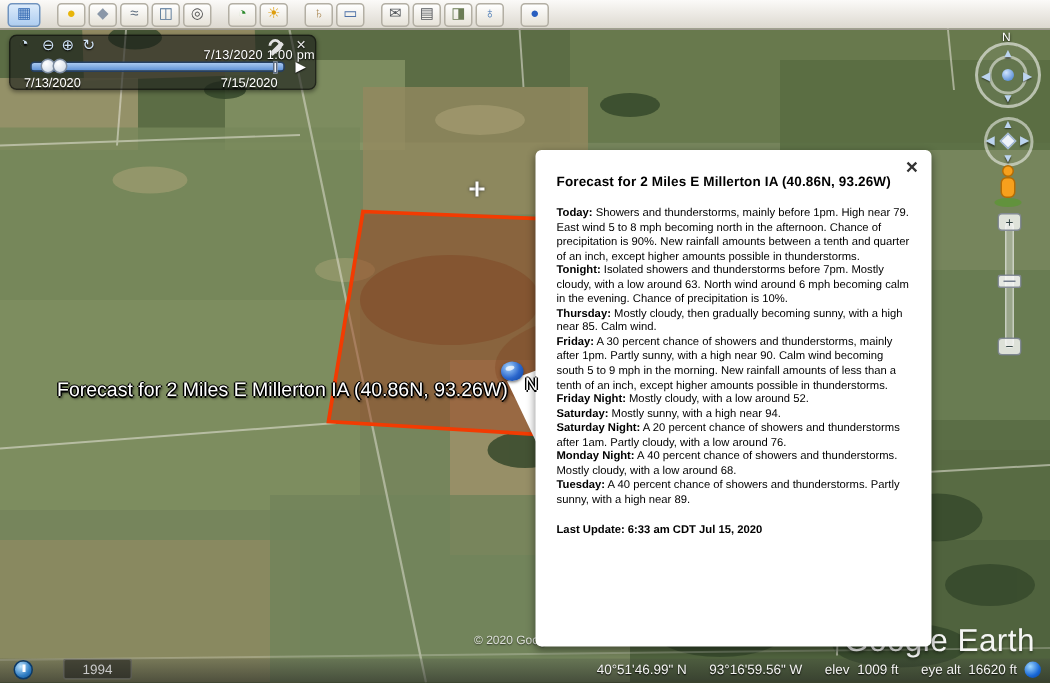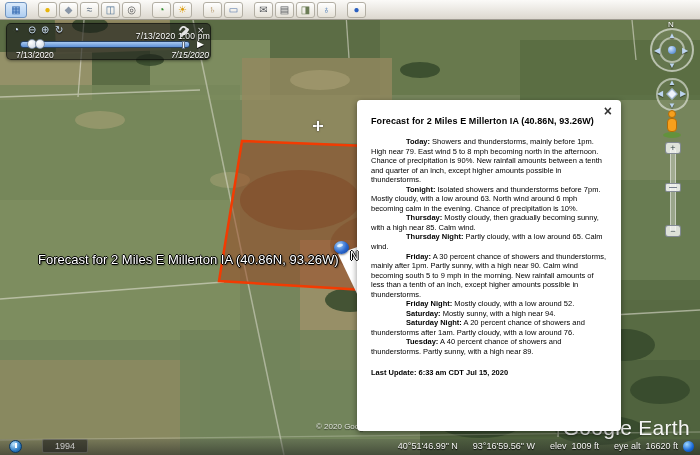--- a/index.html
+++ b/index.html
@@ -81,21 +81,21 @@
   .cross-marker::before { content:""; position:absolute; left:0; top:4px; width:10px; height:2px; background:#fff; box-shadow:0 0 2px #333; }
   .cross-marker::after { content:""; position:absolute; left:4px; top:0; width:2px; height:10px; background:#fff; box-shadow:0 0 2px #333; }
 
   
   .tail { position:absolute; left:338px; top:244px; z-index:19; }
   .popup { position:absolute; left:357px; top:100px; width:264px; height:331px; z-index:20;
     background:#fff; border-radius:4px; box-shadow:0 2px 6px rgba(0,0,0,0.45); padding:16px 14px 8px 14px; color:#000; }
   .popup-close { position:absolute; top:5px; right:9px; font-size:14px; line-height:12px; color:#333; cursor:pointer; font-weight:bold; }
   .popup-title { font-size:9px; font-weight:bold; margin-bottom:11px; letter-spacing:.1px; }
   .entry { font-size:7.5px; line-height:9.55px; }
-  .entry b { font-weight:bold;margin-left:35px; }
+  .entry b { font-weight:bold; }
   .last-update { font-size:7.5px; font-weight:bold; margin-top:11px; }
 
   
   .statusbar { position:absolute; left:0; bottom:0; width:700px; height:16px; z-index:15;
     background:linear-gradient(rgba(70,74,66,0.25), rgba(40,42,38,0.6)); }
   .status-text { position:absolute; right:22px; top:2px; display:flex; gap:15px; font-size:9px; color:#f4f4f2;
     text-shadow:0 1px 1px #000; white-space:pre; }
   .status-globe { position:absolute; right:6px; top:2px; width:11px; height:11px; border-radius:50%;
     background:radial-gradient(circle at 35% 30%, #9fd8ff, #1767d6 60%, #0a3d92); }
   .hist-clock { position:absolute; left:9px; bottom:2px; width:13px; height:13px; border-radius:50%; z-index:16;
@@ -193,21 +193,21 @@
     <span class="wrench"></span>
     <span class="ts-ico" style="right:6px; font-size:11px; color:#e8e8e8;">×</span>
     <div class="ts-date">7/13/2020   1:00 pm</div>
     <div class="ts-track">
       <span class="ts-handle" style="left:6px;"></span>
       <span class="ts-handle" style="left:14px;"></span>
       <span class="ts-endmark"></span>
     </div>
     <span class="ts-play">▶</span>
     <div class="ts-lab" style="left:9px;">7/13/2020</div>
-    <div class="ts-lab" style="right:1px;font-style:italic;">7/15/2020</div>
+    <div class="ts-lab" style="right:25px;">7/15/2020</div>
   </div>
 
   <div class="nav">
     <span class="north-n">N</span>
     <div class="ring look-outer"></div>
     <div class="ring look-inner"></div>
     <span class="nav-arrow" style="left:668px; top:31px;">▲</span>
     <span class="nav-arrow" style="left:668px; top:61px;">▼</span>
     <span class="nav-arrow" style="left:654px; top:46px;">◀</span>
     <span class="nav-arrow" style="left:682px; top:46px;">▶</span>
@@ -244,33 +244,33 @@
     <span class="popup-close">×</span>
     <div class="popup-title">Forecast for 2 Miles E Millerton IA (40.86N, 93.26W)</div>
     <div>
 
         <p class="entry"><b class="lbl">Today:</b><span class="txt"> Showers and thunderstorms, mainly before 1pm. High near 79. East wind 5 to 8 mph becoming north in the afternoon. Chance of precipitation is 90%. New rainfall amounts between a tenth and quarter of an inch, except higher amounts possible in thunderstorms.</span></p>
 
         <p class="entry"><b class="lbl">Tonight:</b><span class="txt"> Isolated showers and thunderstorms before 7pm. Mostly cloudy, with a low around 63. North wind around 6 mph becoming calm in the evening. Chance of precipitation is 10%.</span></p>
 
         <p class="entry"><b class="lbl">Thursday:</b><span class="txt"> Mostly cloudy, then gradually becoming sunny, with a high near 85. Calm wind.</span></p>
 
-        <p class="entry"><b class="lbl">Thursday Night:</b><span class="txt"> Partly cloudy, with a low around 65. Calm wind.</span></p>
 
         <p class="entry"><b class="lbl">Friday:</b><span class="txt"> A 30 percent chance of showers and thunderstorms, mainly after 1pm. Partly sunny, with a high near 90. Calm wind becoming south 5 to 9 mph in the morning. New rainfall amounts of less than a tenth of an inch, except higher amounts possible in thunderstorms.</span></p>
 
         <p class="entry"><b class="lbl">Friday Night:</b><span class="txt"> Mostly cloudy, with a low around 52.</span></p>
 
         <p class="entry"><b class="lbl">Saturday:</b><span class="txt"> Mostly sunny, with a high near 94.</span></p>
 
         <p class="entry"><b class="lbl">Saturday Night:</b><span class="txt"> A 20 percent chance of showers and thunderstorms after 1am. Partly cloudy, with a low around 76.</span></p>
 
 
 
 
+        <p class="entry"><b class="lbl">Monday Night:</b><span class="txt"> A 40 percent chance of showers and thunderstorms. Mostly cloudy, with a low around 68.</span></p>
 
         <p class="entry"><b class="lbl">Tuesday:</b><span class="txt"> A 40 percent chance of showers and thunderstorms. Partly sunny, with a high near 89.</span></p>
       </div>
     <div class="last-update">Last Update: 6:33 am CDT Jul 15, 2020</div>
   </div>
 
   <div class="copyright">© 2020 Google</div>
   <div class="ge-logo">Google Earth</div>
   <div class="statusbar">
     <div class="status-text">

